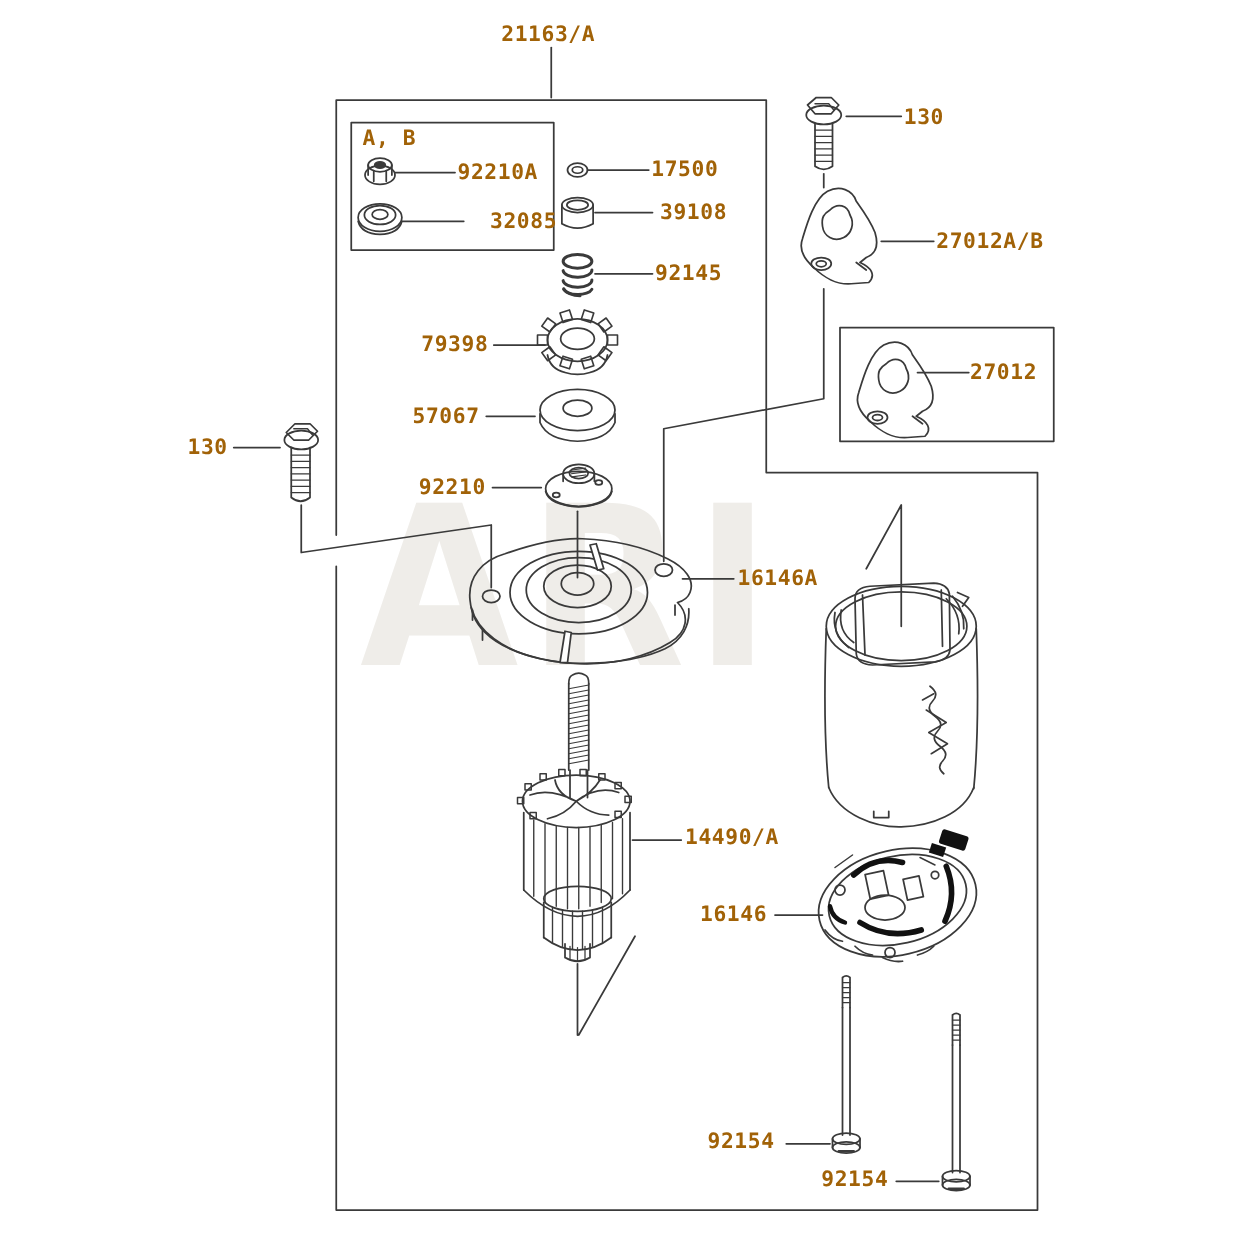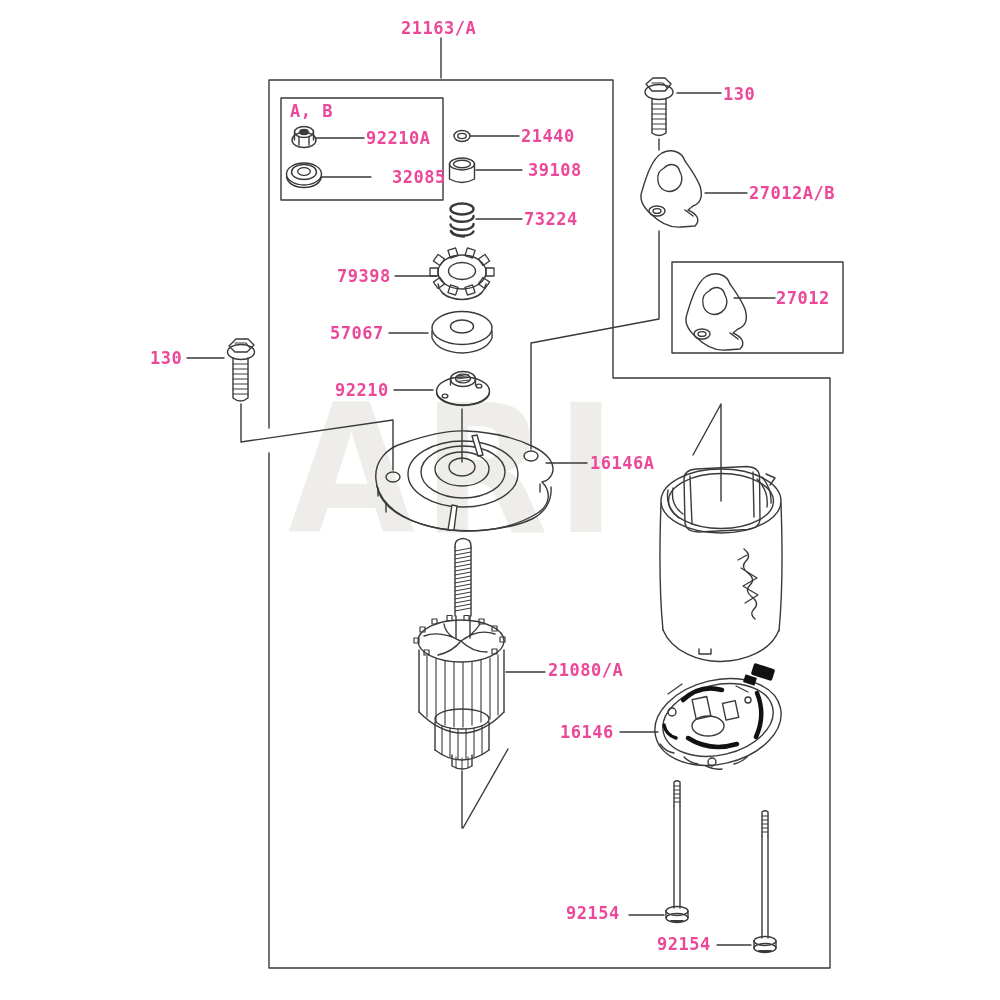--- a/index.html
+++ b/index.html
@@ -3,21 +3,21 @@
 <meta charset="utf-8">
 <style>
   html,body{margin:0;padding:0;background:#fff;}
   #stage{position:relative;width:1000px;height:1000px;background:#ffffff;overflow:hidden;
          font-family:"DejaVu Sans Mono", monospace;}
   #watermark{position:absolute;left:288px;top:382px;font:bold 178px "DejaVu Sans", sans-serif;
              letter-spacing:8px;color:#efede9;transform:scaleX(.92);transform-origin:left top;
              user-select:none;line-height:1;}
   svg{position:absolute;left:0;top:0;}
   .lbl{position:absolute;font:bold 17px "DejaVu Sans Mono", monospace;letter-spacing:.5px;
-       color:#ec4899;white-space:nowrap;line-height:17px;}
+       color:#a16207;white-space:nowrap;line-height:17px;}
 </style>
 </head>
 <body>
 
 <div id="stage">
 
   <div id="watermark">ARI</div>
 
   <svg width="1000" height="1000" viewBox="0 0 1000 1000">
     <g fill="none" stroke="#3a3a3a" stroke-width="1.4" stroke-linecap="round" stroke-linejoin="round">
@@ -257,29 +257,29 @@
         <path d="M759,951 h12" stroke-width="2"></path>
       </g>
 
     </g>
   </svg>
 
   <div class="lbl" style="left:401px;top:20px">21163/A</div>
   <div class="lbl" style="left:290px;top:103px">A, B</div>
   <div class="lbl" style="left:366px;top:130px">92210A</div>
   <div class="lbl" style="left:392px;top:169px">32085</div>
-  <div class="lbl" style="left:521px;top:128px">21440</div>
+  <div class="lbl" style="left:521px;top:128px">17500</div>
   <div class="lbl" style="left:528px;top:162px">39108</div>
-  <div class="lbl" style="left:524px;top:211px">73224</div>
+  <div class="lbl" style="left:524px;top:211px">92145</div>
   <div class="lbl" style="left:337px;top:268px">79398</div>
   <div class="lbl" style="left:330px;top:325px">57067</div>
   <div class="lbl" style="left:335px;top:382px">92210</div>
   <div class="lbl" style="left:590px;top:455px">16146A</div>
   <div class="lbl" style="left:150px;top:350px">130</div>
   <div class="lbl" style="left:723px;top:86px">130</div>
   <div class="lbl" style="left:749px;top:185px">27012A/B</div>
   <div class="lbl" style="left:776px;top:290px">27012</div>
-  <div class="lbl" style="left:548px;top:662px">21080/A</div>
+  <div class="lbl" style="left:548px;top:662px">14490/A</div>
   <div class="lbl" style="left:560px;top:724px">16146</div>
   <div class="lbl" style="left:566px;top:905px">92154</div>
   <div class="lbl" style="left:657px;top:936px">92154</div>
 
 </div>
 
 </body></html>

